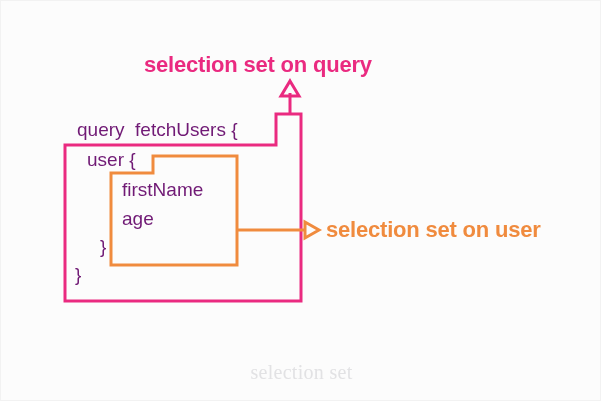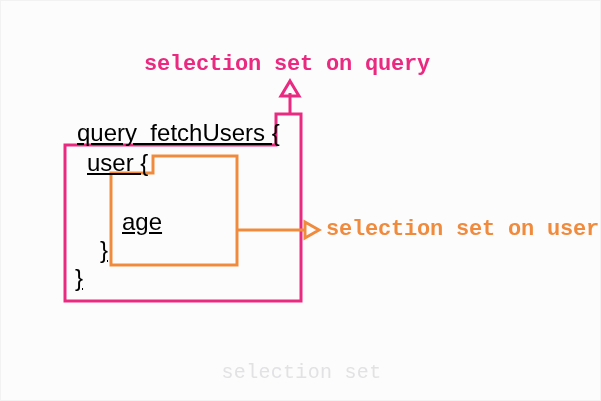--- a/index.html
+++ b/index.html
@@ -24,58 +24,57 @@
   }
   #vector-layer {
     position: absolute;
     left: 0;
     top: 0;
     width: 601px;
     height: 401px;
   }
   .label {
     position: absolute;
-    font-family: Liberation Mono, monospace;
+    font-family: Liberation Sans, sans-serif;
     font-weight: bold;
     font-size: 22px;
     letter-spacing: -0.2px;
     white-space: nowrap;
   }
   #label-query {
     left: 143px;
     top: 51px;
     color: #ea2a80;
   }
   #label-user {
     left: 325px;
     top: 216px;
     color: #f08b3e;
   }
   .code-line {
     position: absolute;
     font-family: "Liberation Sans", sans-serif;
-    font-size: 24px;
-    color: #000000;
+    font-size: 19px;
+    color: #701a75;
     white-space: pre;
     letter-spacing: 0px;
-    text-decoration: underline;
   }
   #code-l0 { left: 76px;  top: 118px; }
   #code-l1 { left: 86px;  top: 148px; }
   #code-l2 { left: 121px; top: 178px; }
   #code-l3 { left: 121px; top: 207px; text-align: center; }
   #code-l4 { left: 99px;  top: 235px; }
   #code-l5 { left: 74px;  top: 263px; }
   #watermark {
     position: absolute;
     left: 0;
     top: 360px;
     width: 601px;
     text-align: center;
-    font-family: Liberation Mono, monospace;
+    font-family: Liberation Serif, serif;
     font-size: 20px;
     color: #e2e2e4;
     letter-spacing: 0.3px;
   }
 </style>
 </head>
 <body>
 
 <div id="canvas">
 
@@ -100,19 +99,20 @@
     </g>
 
   </svg>
 
   <div class="label" id="label-query">selection set on query</div>
 
   <div class="label" id="label-user">selection set on user</div>
 
   <div class="code-line" id="code-l0">query  fetchUsers {</div>
   <div class="code-line" id="code-l1">user {</div>
+  <div class="code-line" id="code-l2">firstName</div>
   <div class="code-line" id="code-l3">age</div>
   <div class="code-line" id="code-l4">}</div>
   <div class="code-line" id="code-l5">}</div>
 
   <div id="watermark">selection set</div>
 
 </div>
 
 </body></html>

